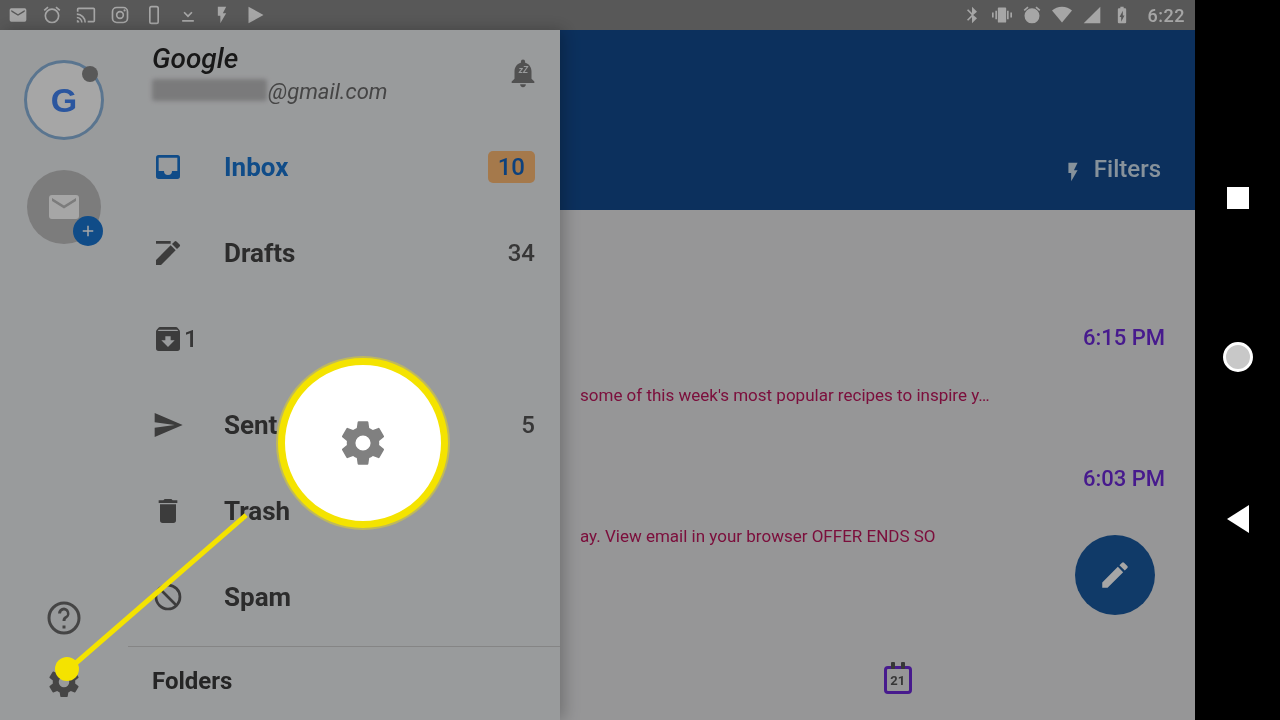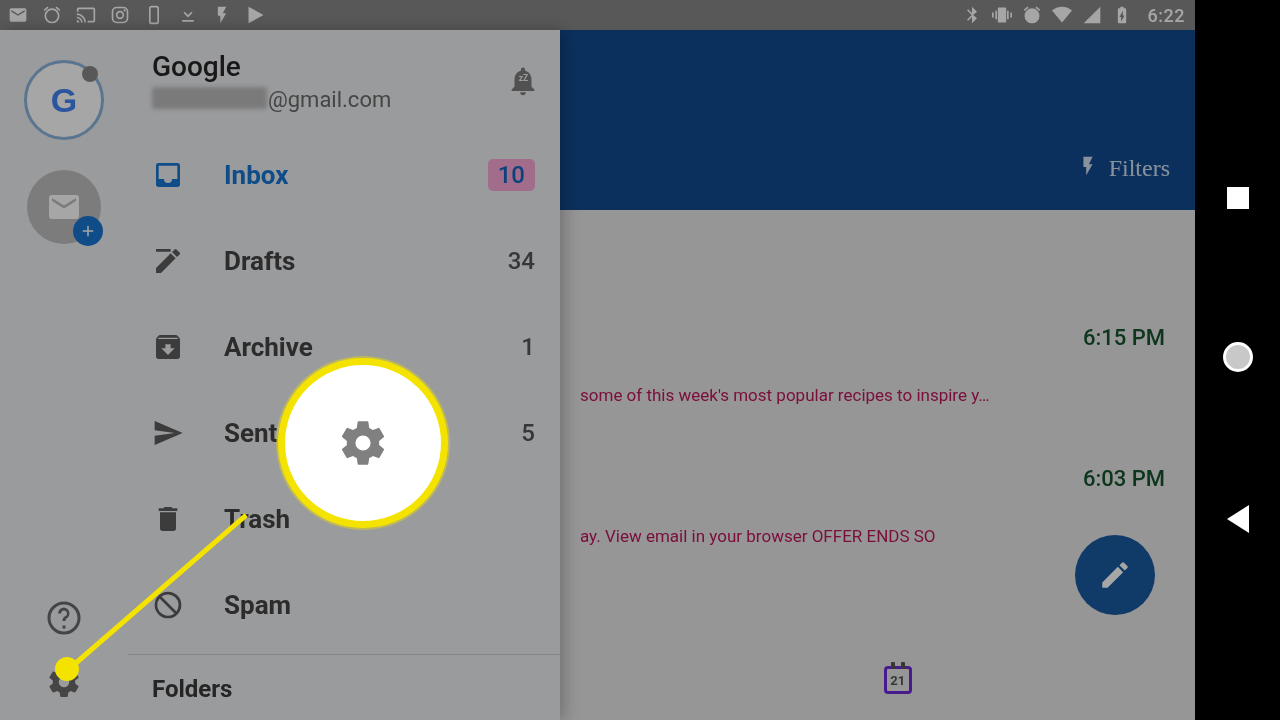--- a/index.html
+++ b/index.html
@@ -9,54 +9,54 @@
 
   
   .statusbar { position:absolute; top:0; left:0; right:0; height:30px; background:#888888; display:flex; align-items:center; color:#fff; font-size:18px; padding:0 10px 0 8px; }
   .statusbar .left-icons { display:flex; gap:14px; align-items:center; }
   .statusbar .right-icons { margin-left:auto; display:flex; gap:10px; align-items:center;text-align:center; }
   .ic { width:20px; height:20px; fill:#fff; display:inline-block; }
   .clock { font-weight:500; letter-spacing:0.5px; margin-left:6px; }
 
   
   .appbar { position:absolute; top:30px; left:0; right:0; height:180px; background:#134b90; }
-  .filters { position:absolute; right:25px; top:155px; color:#cfe0ef; font-size:24px; font-weight:500; display:flex; align-items:flex-start; gap:10px;font-family:Liberation Serif, serif; }
+  .filters { position:absolute; right:34px; top:155px; color:#cfe0ef; font-size:24px; font-weight:500; display:flex; align-items:flex-end; gap:10px; }
   .content { position:absolute; top:210px; left:0; right:0; bottom:0; background:#e6e6e8; }
   .email-row { position:absolute; left:0; right:0; padding:0 35px 0 20px; }
-  .email-time { position:absolute; right:30px; color:#14532d; font-size:22px; font-weight:500; }
+  .email-time { position:absolute; right:30px; color:#6d28d9; font-size:22px; font-weight:500; }
   .email-snippet { color:#be185d; font-size:17px; white-space:nowrap; overflow:hidden; text-overflow:ellipsis; }
   .fab { position:absolute; width:80px; height:80px; border-radius:50%; background:#1a5aa0; right:40px; top:535px; display:flex; align-items:center; justify-content:center; }
   .bottom-row { position:absolute; left:0; right:0; bottom:0; height:80px; display:flex; justify-content:space-around; align-items:center; }
   .cal-box { width:28px; height:28px; border:3px solid #6d28d9; border-radius:4px; position:relative; display:flex; align-items:center; justify-content:center; font-size:13px; color:#555; font-weight:bold;}
   .cal-box:before { content:""; position:absolute; top:-7px; left:4px; width:4px; height:7px; background:#555; border-radius:1px;}
   .cal-box:after { content:""; position:absolute; top:-7px; right:4px; width:4px; height:7px; background:#555; border-radius:1px;}
 
   
   .drawer { position:absolute; top:30px; left:0; width:560px; bottom:0; background:#eceef0; box-shadow: 4px 0 15px rgba(0,0,0,0.25); display:flex;}
   .rail { width:128px; background:#eceef0; display:flex; flex-direction:column; align-items:center; padding-top:30px; position:relative;}
   .avatar-g { width:80px; height:80px; border-radius:50%; border:3px solid #8bb4dc; background:#fff; display:flex; align-items:center; justify-content:center; font-size:34px; font-weight:bold; position:relative;}
   .avatar-g .dot { position:absolute; top:3px; right:3px; width:16px; height:16px; background:#888; border-radius:50%;}
   .avatar-mail { width:74px; height:74px; border-radius:50%; background:#bfbfbf; display:flex; align-items:center; justify-content:center; margin-top:30px; position:relative;}
   .avatar-mail .plus { position:absolute; bottom:-2px; right:-2px; width:30px; height:30px; background:#1976d2; border-radius:50%; display:flex; align-items:center; justify-content:center;}
   .rail-bottom { position:absolute; bottom:20px; left:0; right:0; display:flex; flex-direction:column; align-items:center; gap:28px;}
   .rail-ic { width:36px; height:36px; fill:#6b6b6b; }
 
   .drawer-main { flex:1; padding:0; }
-  .account-header { padding:20px 20px 20px 24px; display:flex; align-items:center; justify-content:space-between; }
+  .account-header { padding:12px 20px 20px 24px; display:flex; align-items:center; justify-content:space-between;font-style:italic; }
   .account-name { font-size:28px; color:#262626; font-weight:500; }
   .account-email { font-size:22px; color:#6a6a6a; margin-top:4px; display:flex; align-items:flex-start;}
   .email-blur { display:inline-block; width:115px; height:22px; background:#bcbcbe; border-radius:3px; margin-right:1px; filter:blur(2px);}
   .bell-ic { width:34px; height:34px; fill:#7d7d7d; }
 
   .folder-item { display:flex; align-items:center; height:86px; padding:0 25px 0 24px; }
   .folder-item.active .folder-label, .folder-item.active .folder-icon { color:#1976d2; fill:#1976d2;}
   .folder-icon { width:32px; height:32px; fill:#5c5c5c; flex-shrink:0; }
   .folder-label { margin-left:40px; font-size:26px; color:#444; font-weight:700; flex:1;}
   .folder-count { font-size:24px; color:#555; font-weight:500; }
-  .folder-item.active .folder-count { background:#f9a8d4; color:#1565c0; padding:2px 10px; border-radius:5px;}
+  .folder-item.active .folder-count { background:#fdba74; color:#1565c0; padding:2px 10px; border-radius:5px;}
   .section-label { font-size:24px; color:#3a3a3a; font-weight:bold; padding:20px 0 10px 24px; border-top:1px solid #ccc; margin-top:6px;}
 
   
   .dim { position:absolute; inset:0; background:rgba(0,0,0,0.35); pointer-events:none;}
 
   
   .callout { position:absolute; left:278px; top:358px; width:170px; height:170px; border-radius:50%; background:#fff; border:7px solid #f4e300; display:flex; align-items:center; justify-content:center; z-index:50; box-shadow:0 0 0 2px rgba(244,227,0,0.4);}
   .callout svg { width:52px; height:52px; fill:#808080;}
   .callout-line { position:absolute; left:65px; top:670px; width:240px; height:5px; background:#f4e300; transform-origin: left center; transform: rotate(-41deg); z-index:49;}
   .callout-dot { position:absolute; left:55px; top:657px; width:24px; height:24px; border-radius:50%; background:#f4e300; z-index:49;}
@@ -211,21 +211,20 @@
         <svg class="folder-icon" viewBox="0 0 24 24">
             <path d="M3 17.25V21h3.75l11-11-3.75-3.75zM20.71 7.04a1 1 0 0 0 0-1.41l-2.34-2.34a1 1 0 0 0-1.41 0L15 5.25 18.75 9zM3 3h11v2H3z"></path>
           </svg>
         <span class="folder-label">Drafts</span>
         <span class="folder-count">34</span>
       </div>
       <div class="folder-item">
         <svg class="folder-icon" viewBox="0 0 24 24">
             <path d="M20.54 5.23 19.15 3.55A1.49 1.49 0 0 0 18 3H6a1.49 1.49 0 0 0-1.15.55L3.46 5.23A2 2 0 0 0 3 6.5V19a2 2 0 0 0 2 2h14a2 2 0 0 0 2-2V6.5a2 2 0 0 0-.46-1.27zM5.12 5h13.76l.81 1H4.31zM12 18l-5-5h3v-3h4v3h3z"></path>
           </svg>
-        <span class="folder-label">Archive</span>
         <span class="folder-count">1</span>
       </div>
       <div class="folder-item">
         <svg class="folder-icon" viewBox="0 0 24 24">
             <path d="M2.01 21 23 12 2.01 3 2 10l15 2-15 2z"></path>
           </svg>
         <span class="folder-label">Sent</span>
         <span class="folder-count">5</span>
       </div>
       <div class="folder-item">

